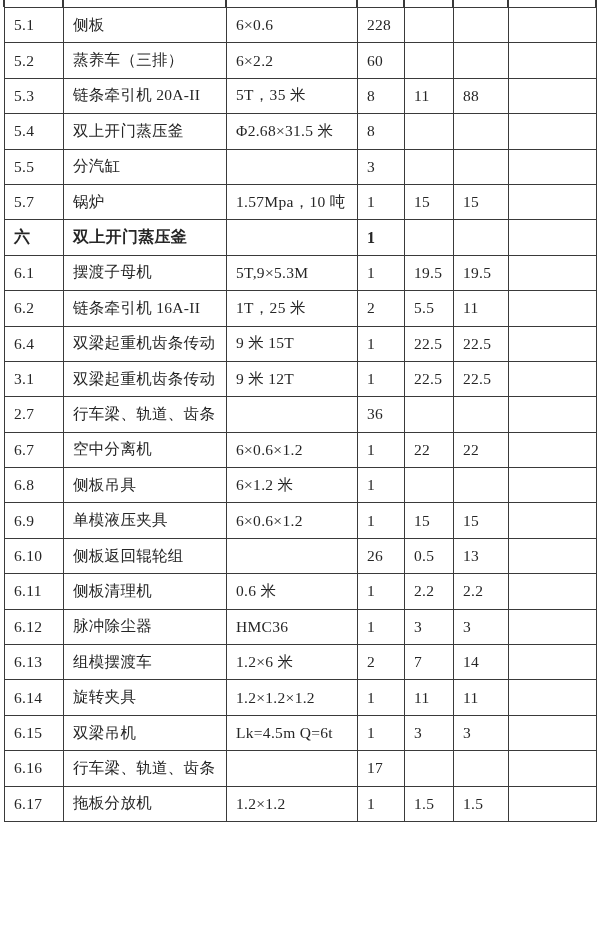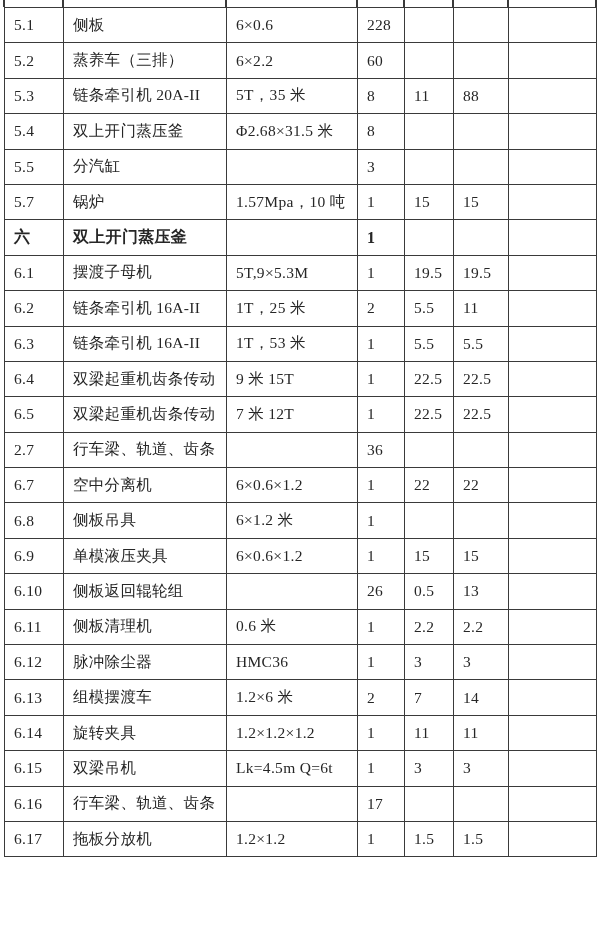--- a/index.html
+++ b/index.html
@@ -157,41 +157,32 @@
         <tr>
           <td>6.2</td>
           <td>链条牵引机 16A-II</td>
           <td>1T，25 米</td>
           <td>2</td>
           <td>5.5</td>
           <td>11</td>
           <td></td>
         </tr>
         <tr>
-          <td>6.3</td>
-          <td>链条牵引机 16A-II</td>
-          <td>1T，53 米</td>
-          <td>1</td>
-          <td>5.5</td>
-          <td>5.5</td>
-          <td></td>
-        </tr>
-        <tr>
           <td>6.4</td>
           <td>双梁起重机齿条传动</td>
           <td>9 米 15T</td>
           <td>1</td>
           <td>22.5</td>
           <td>22.5</td>
           <td></td>
         </tr>
         <tr>
-          <td>6.5</td>
+          <td>3.1</td>
           <td>双梁起重机齿条传动</td>
-          <td>7 米 12T</td>
+          <td>9 米 12T</td>
           <td>1</td>
           <td>22.5</td>
           <td>22.5</td>
           <td></td>
         </tr>
         <tr>
           <td>2.7</td>
           <td>行车梁、轨道、齿条</td>
           <td></td>
           <td>36</td>

